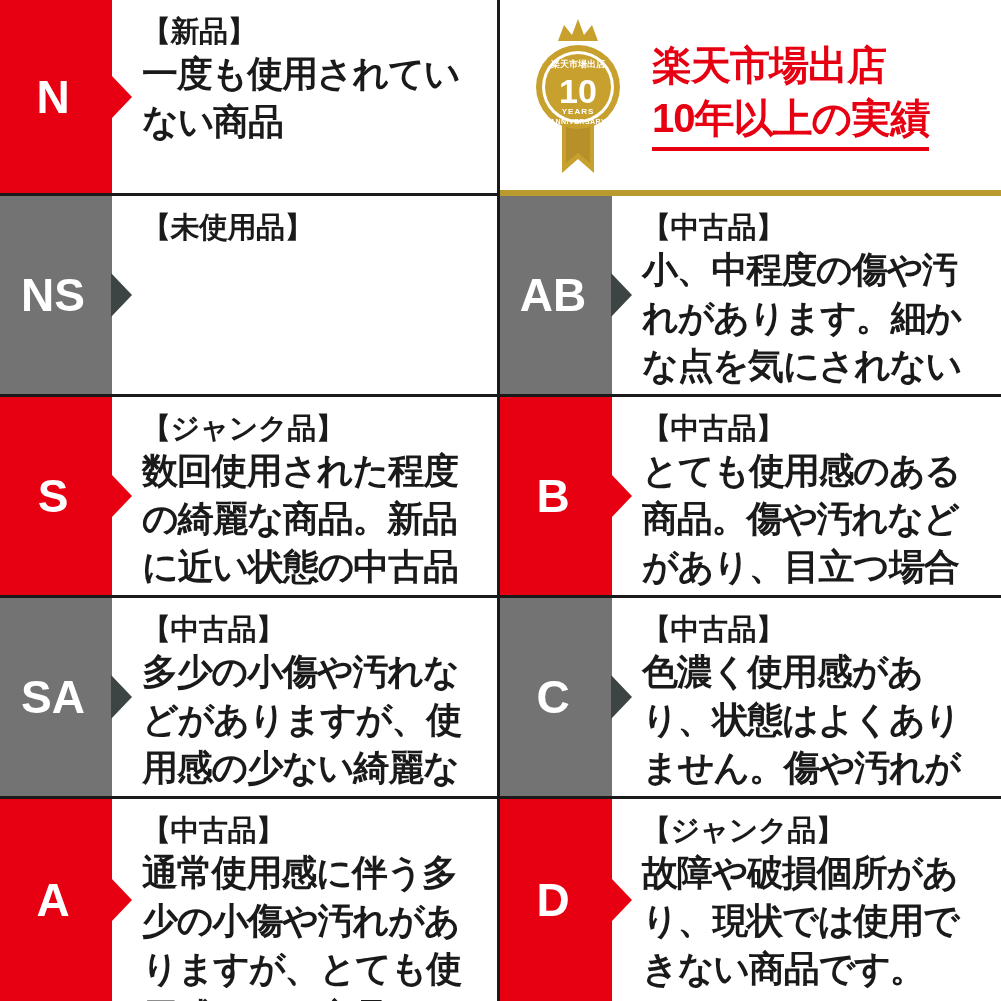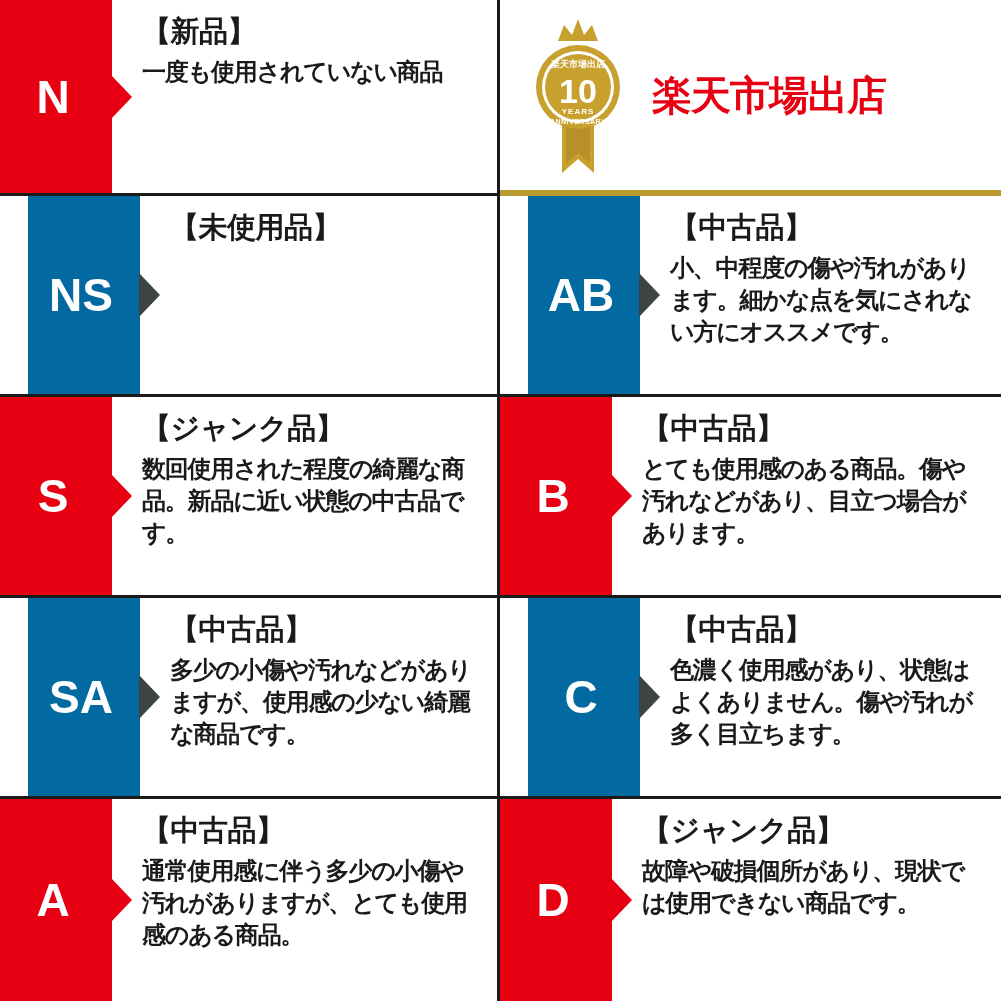--- a/index.html
+++ b/index.html
@@ -38,21 +38,21 @@
   .badge .letter {
     color: #ffffff;
     font-weight: bold;
     font-size: 46px;
     letter-spacing: 0px;
     line-height: 1;
     z-index: 2;
     margin-left: -6px;
   }
   .badge.red { background: #e60012; }
-  .badge.gray { background: #0369a1; margin-left: 28px; }
+  .badge.gray { background: #737373; }
   
   .badge .notch {
     position: absolute;
     right: -20px;
     top: 50%;
     transform: translateY(-50%);
     width: 0; height: 0;
     border-top: 22px solid transparent;
     border-bottom: 22px solid transparent;
     border-left: 21px solid #e60012;
@@ -65,25 +65,25 @@
     padding: 14px 14px 10px 30px;
     color: #1a1a1a;
   }
   .desc .title {
     font-size: 29px;
     font-weight: bold;
     line-height: 1.22;
     letter-spacing: -0.5px;
   }
   .desc .body {
-    font-size: 24px;
+    font-size: 36px;
     font-weight: bold;
     line-height: 1.33;
     letter-spacing: -1.2px;
-    margin-top: 7px;
+    margin-top: 1px;
   }
 
   
   .promo {
     display: flex;
     align-items: center;
     border-bottom: 6px solid #b99a2e;
     border-right: none;
     padding-left: 14px;
     gap: 10px;
@@ -133,20 +133,21 @@
 
         <text x="64" y="56" text-anchor="middle" font-family="'Liberation Sans',sans-serif" font-size="9" font-weight="bold" fill="#ffffff">楽天市場出店</text>
 
         <text x="64" y="92" text-anchor="middle" font-family="'Liberation Sans',sans-serif" font-size="34" font-weight="bold" fill="#ffffff">10</text>
         <text x="64" y="103" text-anchor="middle" font-family="'Liberation Sans',sans-serif" font-size="8" font-weight="bold" fill="#ffffff" letter-spacing="1">YEARS</text>
         <text x="64" y="113" text-anchor="middle" font-family="'Liberation Sans',sans-serif" font-size="7" font-weight="bold" fill="#ffffff" letter-spacing="0.5">ANNIVERSARY</text>
       </svg>
     </div>
     <div class="promo-text">
       <div>楽天市場出店</div>
+      <div class="line2">10年以上の実績</div>
     </div>
   </div>
 
   <div class="cell">
     <div class="badge gray">
       <span class="letter">NS</span>
       <span class="notch"></span>
     </div>
     <div class="desc">
       <div class="title">【未使用品】</div>

